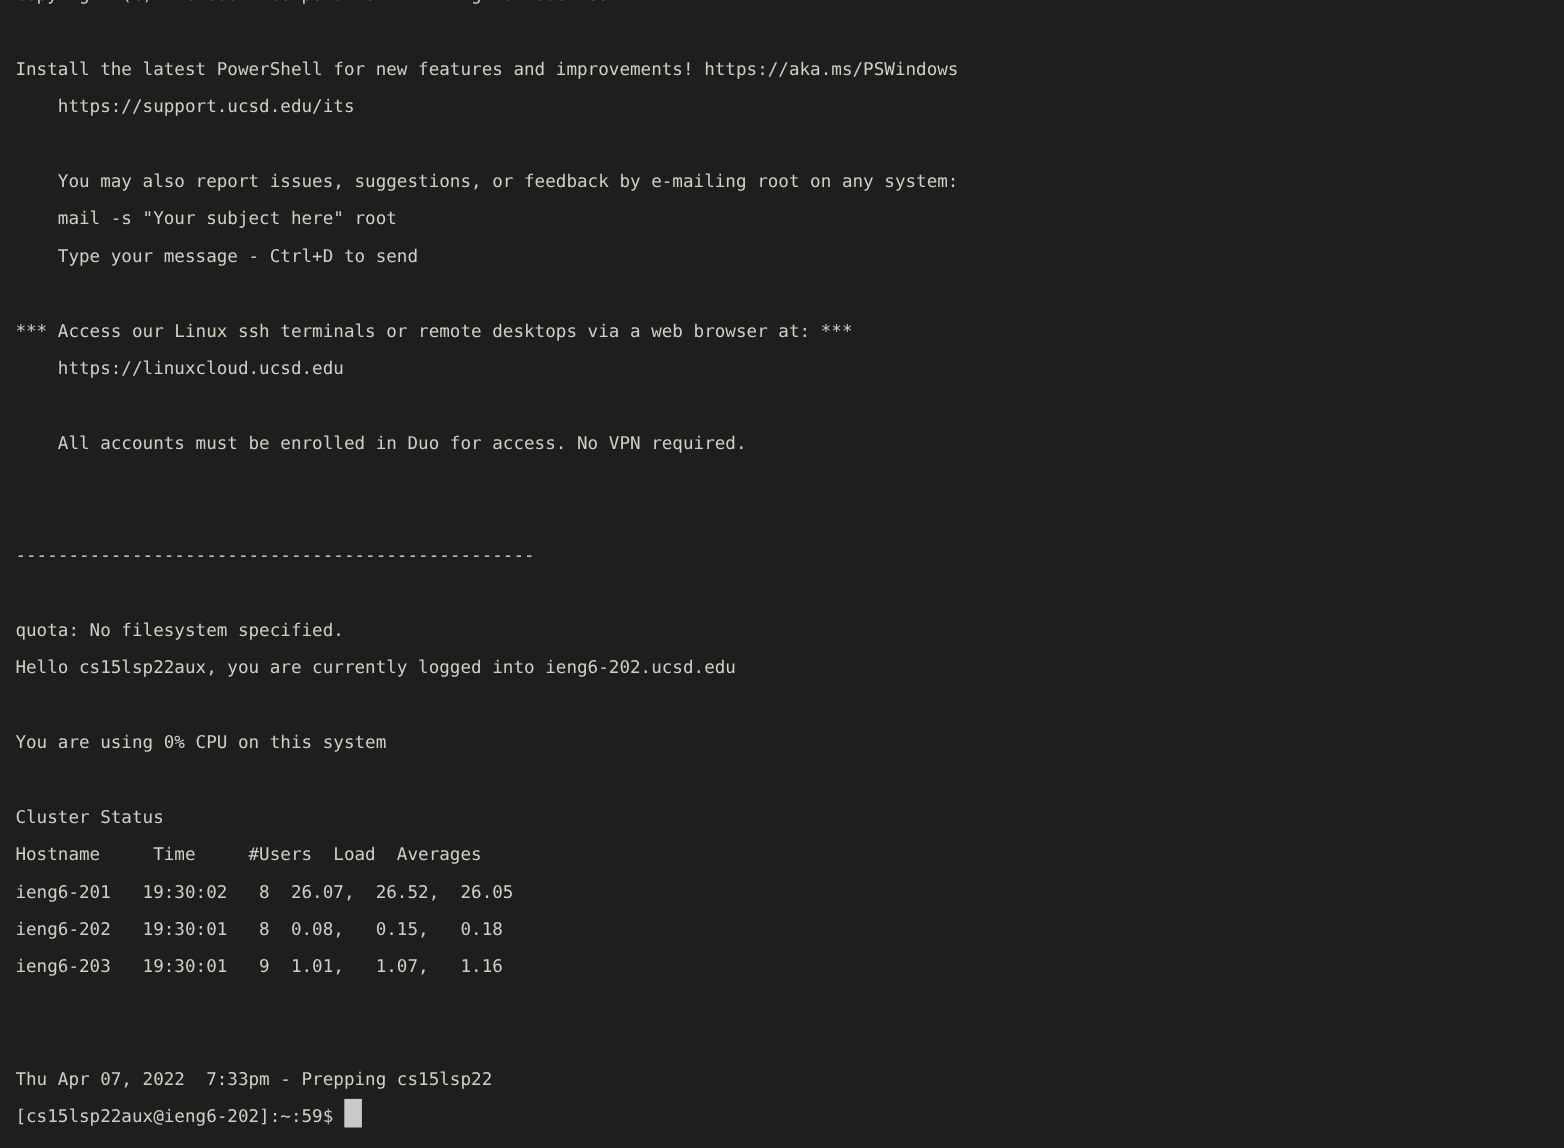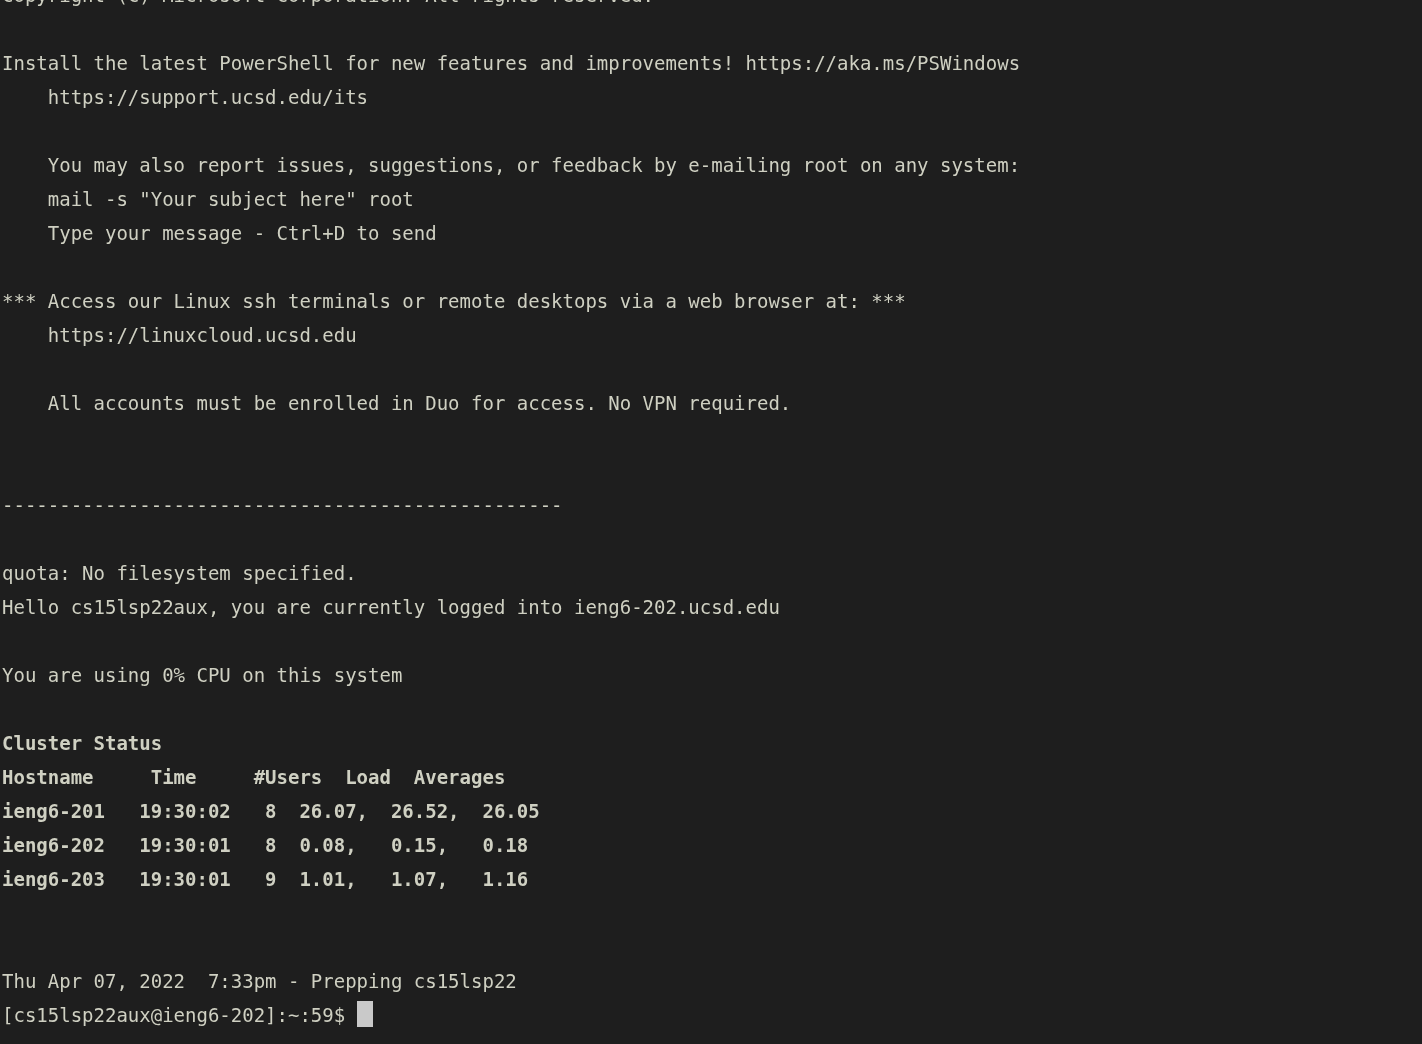--- a/index.html
+++ b/index.html
@@ -14,41 +14,42 @@
     overflow: hidden;
     font-family: "DejaVu Sans Mono", "Liberation Mono", monospace;
   }
   #terminal {
     position: relative;
     width: 1208px;
     height: 1044px;
     background: #1e1e1e;
     color: #cfd0c2;
     font-family: "DejaVu Sans Mono", "Liberation Mono", monospace;
-    font-size: 19px;
+    font-size: 16px;
     line-height: 34px;
     letter-spacing: 0px;
     white-space: pre;
     padding: 0;
     box-sizing: border-box;
+    margin-left: 12px;
   }
   
   #scroll-area {
     position: absolute;
     top: -22px;
     left: 2px;
     right: 0;
   }
   .line {
     height: 34px;
     white-space: pre;
     font-variant-ligatures: none;
   }
   .line.bold {
-    font-weight: bold;
+    font-weight: normal;
   }
   .line.blank {
     height: 34px;
   }
   .cursor {
     display: inline-block;
     width: 16.6px;
     height: 26px;
     background: #c9c9c9;
     vertical-align: -5px;

